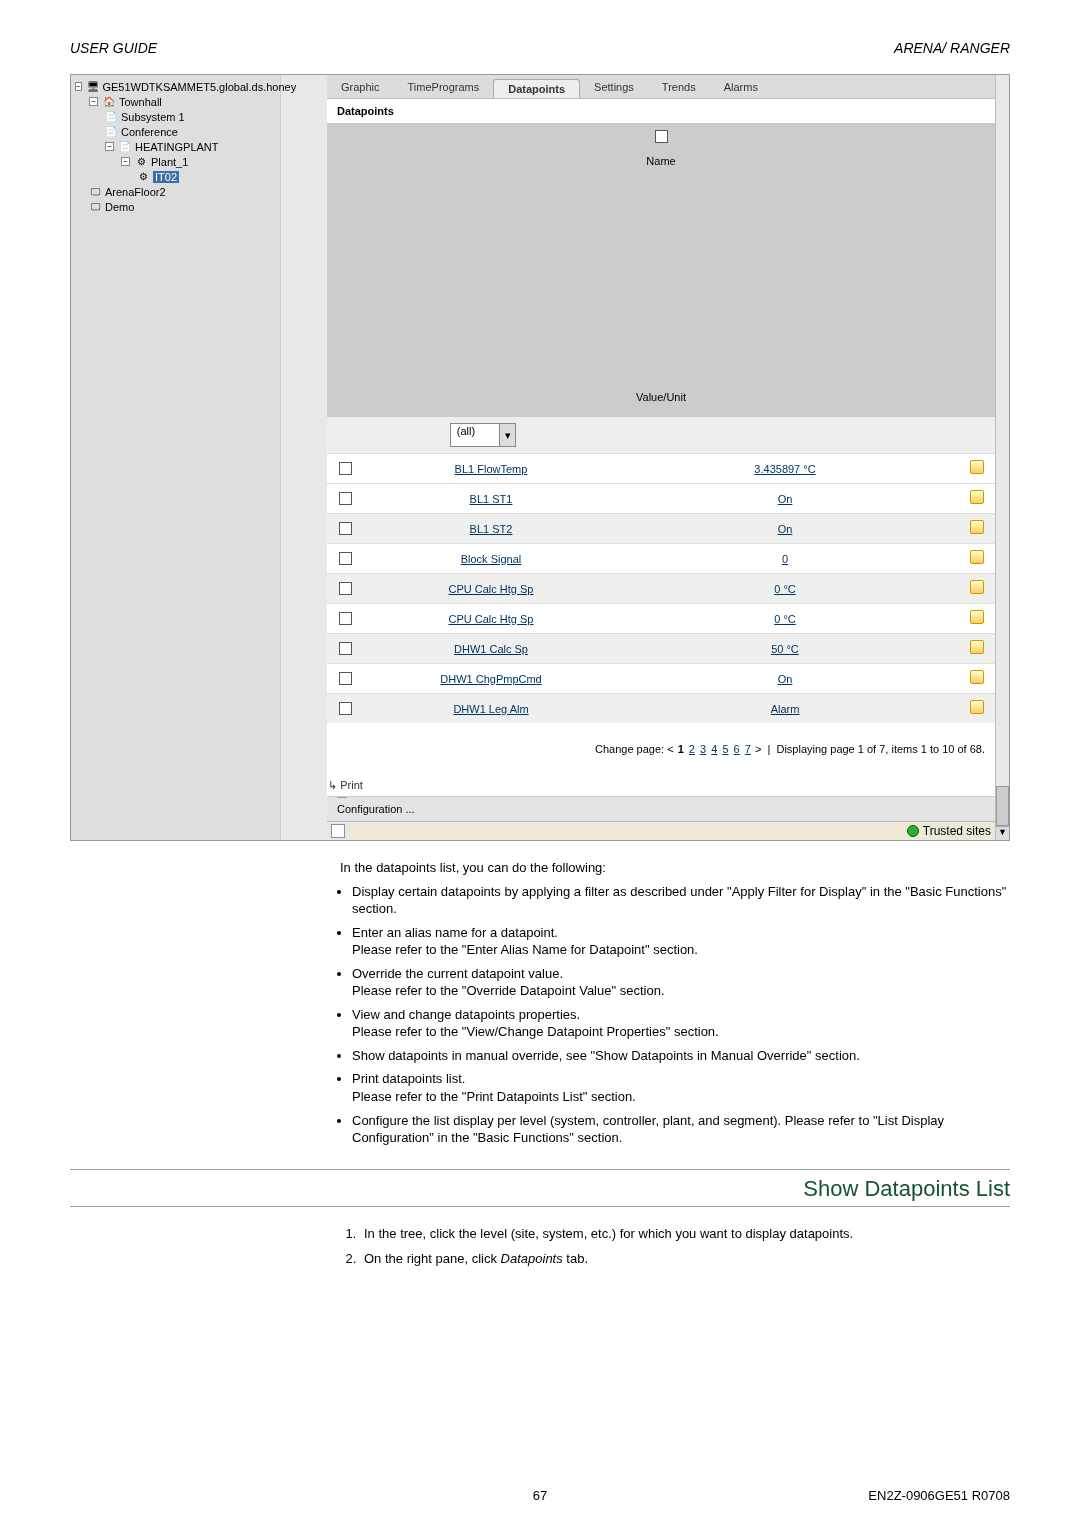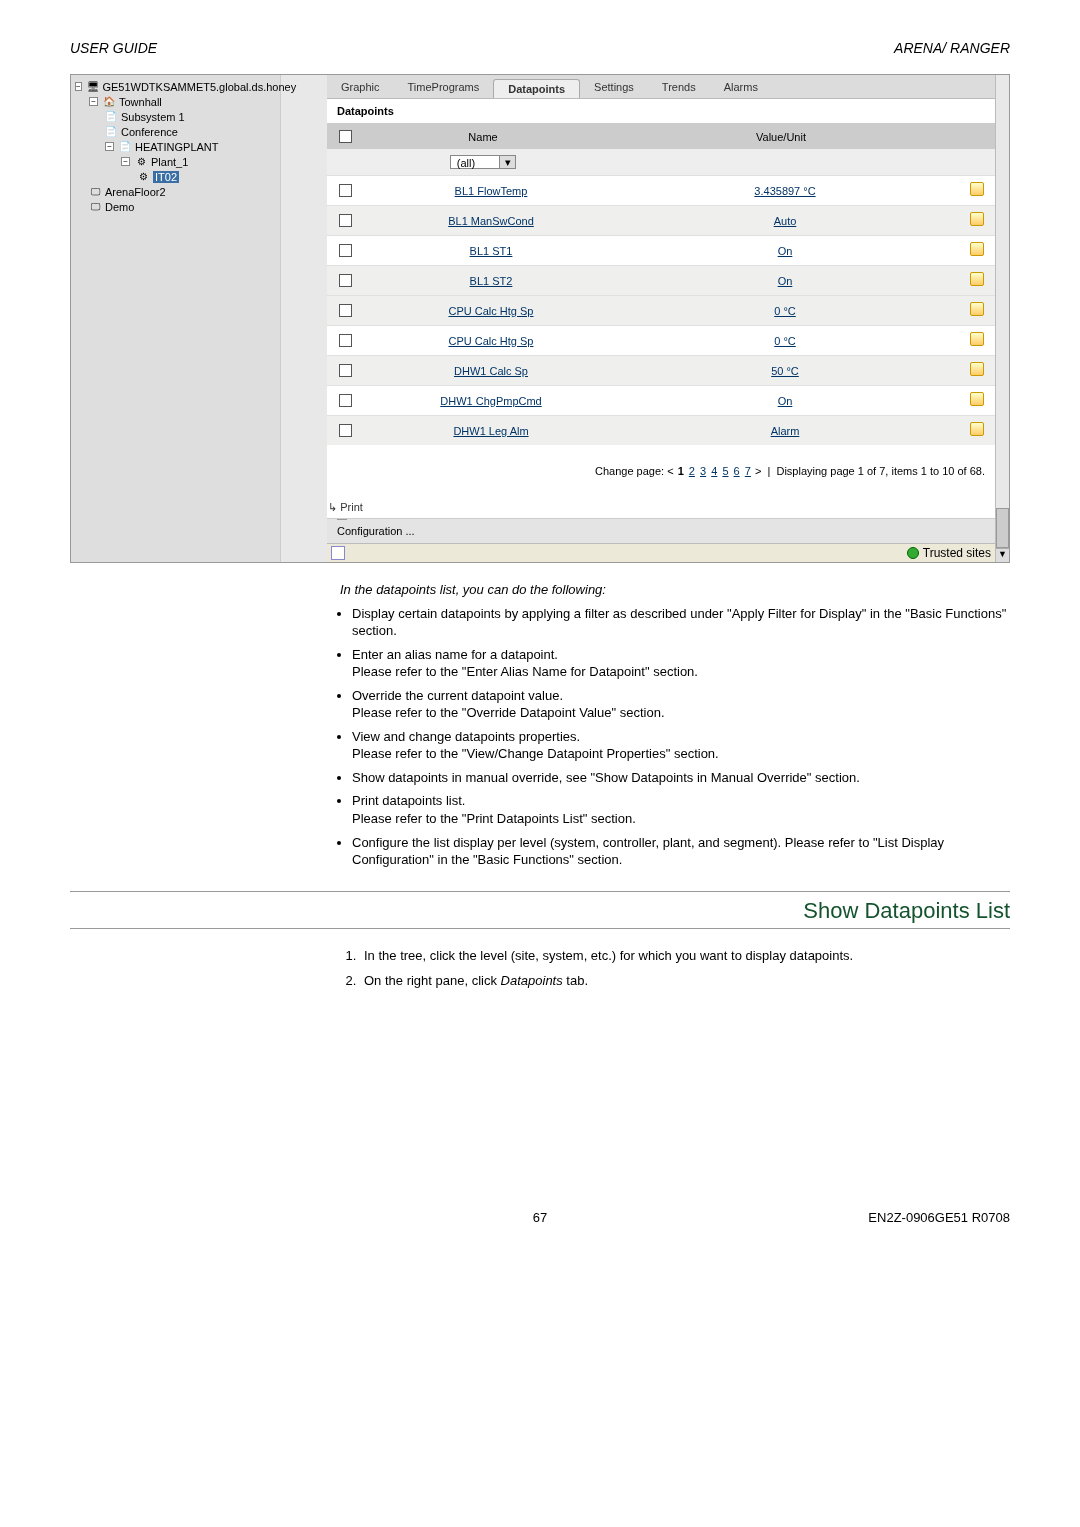--- a/index.html
+++ b/index.html
@@ -33,28 +33,28 @@
   .tree-node.selected span.label { background:#3a6ea5; color:#fff; padding:0 2px;}
   .tree-node span.label { color:#000;}
   .indent1{padding-left:18px;} .indent2{padding-left:34px;} .indent3{padding-left:50px;} .indent4{padding-left:66px;}
   .pm { width:9px; height:9px; border:1px solid #888; background:#fff; font-size:8px; line-height:7px; text-align:center; display:inline-block; margin-right:2px;}
   .tabs { display:flex; align-items:flex-end; background:#dcdcdc; padding-top:3px; border-bottom:1px solid #bbb; font-size:11px;}
   .tab { padding:3px 14px; color:#333; border-bottom:2px solid transparent; cursor:pointer;}
   .tab.active { font-weight:bold; background:#eee; border-top:1px solid #aaa; border-left:1px solid #aaa; border-right:1px solid #aaa; border-bottom:none; border-radius:3px 3px 0 0;}
   .sub-bar { background:#fff; padding:6px 10px; font-weight:bold; font-size:11px; border-bottom:1px solid #ccc;}
   .dp-table { display:flex; flex-direction:column; }
   .dp-head, .dp-row { display:flex; align-items:center; }
-  .dp-head { background:#ccc; color:#000; font-size:11px; }
+  .dp-head { background:#ccc; color:#000; font-size:11px;flex-direction:column; }
   .col-chk { width:36px; display:flex; justify-content:center; padding:6px 0;}
   .col-name { flex:0 0 240px; text-align:center; padding:6px 0;}
   .col-val { flex:1; text-align:center; padding:2px 0;}
   .col-act { width:36px; text-align:center; padding:6px 0;}
   .dp-filter-row { display:flex; background:#eee; }
   .dp-filter-row .col-name { display:flex; justify-content:center; align-items:center; gap:0;}
-  .filter-box { display:flex; border:1px solid #888; background:#fff; font-size:11px; height:14px;}
+  .filter-box { display:flex; border:1px solid #888; background:#fff; font-size:11px; height:24px;}
   .filter-box .txt { padding:1px 24px 1px 6px;}
   .filter-box .dd { width:16px; background:#ddd; border-left:1px solid #888; display:flex; justify-content:center; align-items:center;}
   .dp-row { background:#fff; border-top:1px solid #e0e0e0;gap:8px; }
   .dp-row.alt { background:#eff0ee;}
   .dp-row .col-name, .dp-row .col-val { font-size:11px; text-decoration:underline; color:#003366;}
   .chk { width:13px; height:13px; border:1px solid #555; background:#fff; display:inline-block;}
   .act-icon { width:14px; height:14px; display:inline-block; background:linear-gradient(#ffc,#fc6); border:1px solid #c90; border-radius:2px; position:relative;}
   .pagination { padding:20px 10px; font-size:11px; text-align:right; background:#fff;}
   .pagination a { text-decoration:underline; color:#003366; margin:0 1px;}
   .pagination b { margin:0 1px;}
@@ -66,21 +66,21 @@
   .trusted-icon { width:12px; height:12px; border-radius:50%; background:#3a3; border:1px solid #060; display:inline-block;}
   .doc-icon { width:14px; height:14px; background:#fff; border:1px solid #88c; display:inline-block; position:relative;}
   .bottom-row { display:flex; align-items:center; justify-content:space-between; background:#ece9d8; border-top:1px solid #bbb; padding:2px 4px;}
   .scroll-track { width:14px; background:#e8e8e8; border-left:1px solid #bbb; display:flex; flex-direction:column; justify-content:flex-end;}
   .scroll-thumb { width:100%; height:40px; background:#ccc; border:1px solid #999;}
   .right-wrap { display:flex; flex:1;margin-left:46px;}
   .right-inner { flex:1; display:flex; flex-direction:column;}
 
   
   .body-block { margin-left: 270px; margin-top:10px; font-size:13px; line-height:1.35;}
-  .body-block p { margin-bottom:6px;font-style:italic;}
+  .body-block p { margin-bottom:6px;}
   .body-block ul { list-style:disc; margin-left:12px;}
   .body-block ul li { margin-bottom:6px;}
   hr.sep { border:none; border-top:1px solid #999; margin:22px 0 6px 0;}
   .section-title { text-align:right; font-size:22px; color:#14532d; font-family: Arial, sans-serif; }
   hr.sep2 { border:none; border-top:1px solid #999; margin:4px 0 18px 0;}
   ol.steps { margin-left:290px; font-size:13px; line-height:1.35;}
   ol.steps li { margin-bottom:8px; padding-left:4px;}
   ol.steps li .sub { display:block; margin-top:4px;}
   .italic { font-style:italic;}
   .footer-wrap { position:relative; margin-top:220px; font-size:13px;}
@@ -175,42 +175,42 @@
         </div>
 
         <div class="dp-row">
             <div class="col-chk">
               <span class="chk"></span>
             </div>
             <div class="col-name">BL1 FlowTemp</div>
             <div class="col-val">3.435897 °C</div>
             <div class="col-act"><span class="act-icon"></span></div>
           </div>
-        <div class="dp-row alt">
-            <div class="col-chk">
-              <span class="chk"></span>
-            </div>
-            <div class="col-name">BL1 ManSwCond</div>
-            <div class="col-val">Auto</div>
-            <div class="col-act"><span class="act-icon"></span></div>
-          </div>
         <div class="dp-row">
             <div class="col-chk">
               <span class="chk"></span>
             </div>
             <div class="col-name">BL1 ST1</div>
             <div class="col-val">On</div>
             <div class="col-act"><span class="act-icon"></span></div>
           </div>
         <div class="dp-row alt">
             <div class="col-chk">
               <span class="chk"></span>
             </div>
             <div class="col-name">BL1 ST2</div>
             <div class="col-val">On</div>
+            <div class="col-act"><span class="act-icon"></span></div>
+          </div>
+        <div class="dp-row">
+            <div class="col-chk">
+              <span class="chk"></span>
+            </div>
+            <div class="col-name">Block Signal</div>
+            <div class="col-val">0</div>
             <div class="col-act"><span class="act-icon"></span></div>
           </div>
         <div class="dp-row alt">
             <div class="col-chk">
               <span class="chk"></span>
             </div>
             <div class="col-name">CPU Calc Htg Sp</div>
             <div class="col-val">0 °C</div>
             <div class="col-act"><span class="act-icon"></span></div>
           </div>

